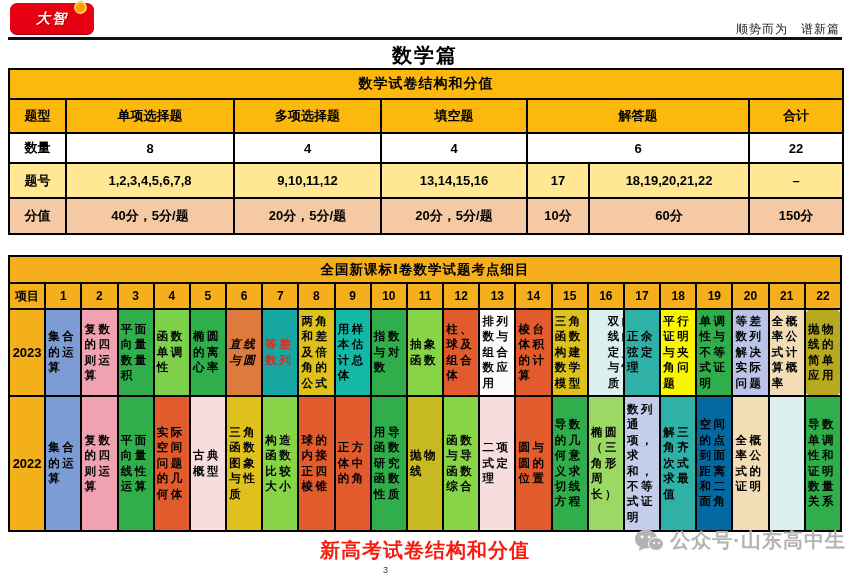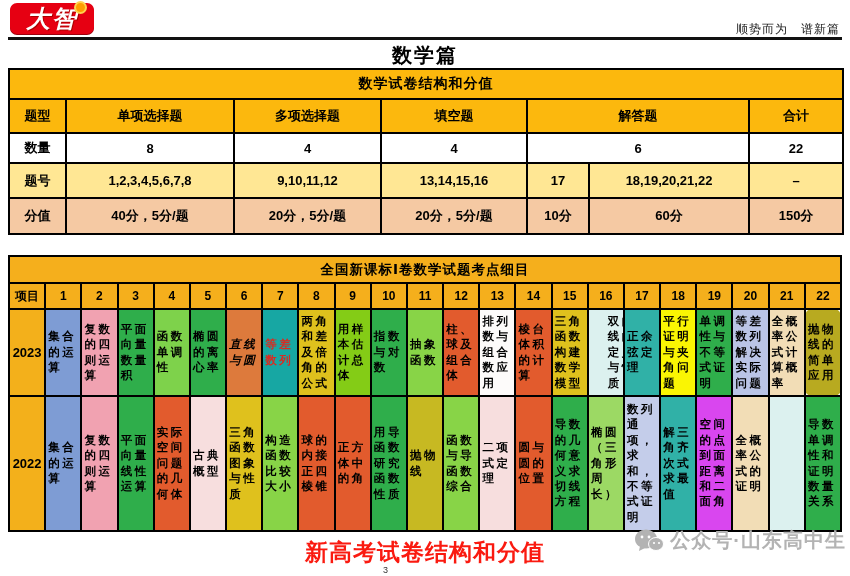--- a/index.html
+++ b/index.html
@@ -3,21 +3,21 @@
 <meta charset="utf-8">
 <style>
   html,body{margin:0;padding:0;background:#fff;}
   .page{position:relative;width:850px;height:576px;background:#fff;overflow:hidden;
         font-family:"Liberation Sans","DejaVu Sans",sans-serif;color:#000;}
 
   
   .logo{position:absolute;left:10px;top:3px;width:84px;height:31px;background:#e60012;
         border-radius:7px;display:flex;align-items:center;justify-content:center;
         box-shadow:0 1px 0 #9b000c;}
-  .logo-text{color:#fff;font-size:24px;font-weight:bold;font-style:italic;letter-spacing:2px;
+  .logo-text{color:#fff;font-size:14px;font-weight:bold;font-style:italic;letter-spacing:2px;
         text-shadow:1px 1px 0 #a00;}
   .logo-sun{position:absolute;right:7px;top:-2px;width:9px;height:9px;border-radius:50%;
         background:#ff9e00;border:2px solid #ffd34d;}
   .slogan{position:absolute;right:10px;top:21px;font-size:12px;color:#222;letter-spacing:1px;}
   .rule{position:absolute;left:8px;top:37px;width:834px;height:3px;background:#111;}
   .doc-title{position:absolute;left:0;top:42px;width:100%;text-align:center;
         font-size:20px;font-weight:bold;letter-spacing:2px;}
 
   
   table{border-collapse:collapse;table-layout:fixed;}
@@ -36,21 +36,21 @@
   .t2 .nums th{background:#f5af1c;font-size:12px;height:24px;}
   .t2 th.corner{width:40px;}
   .t2 th.year{background:#f3b01b;font-size:13px;}
   .row-2023{height:87px;}
   .row-2022{height:135px;}
   .vtext{display:inline-block;width:2.6em;font-size:11.5px;line-height:1.34;
         letter-spacing:0.22em;word-break:break-all;text-align:left;font-weight:bold;}
 
   
   .caption{position:absolute;left:0;top:537px;width:100%;text-align:center;
-        color:#fa1a10;font-size:23px;font-weight:600;letter-spacing:1px;}
+        color:#fa1a10;font-size:20px;font-weight:600;letter-spacing:1px;}
   .watermark{position:absolute;right:4px;top:527px;display:flex;align-items:center;gap:6px;
         color:#b3b3b3;font-size:20px;font-weight:bold;letter-spacing:1px;}
   .pagenum{position:absolute;left:383px;top:565px;font-size:9px;color:#333;}
 </style>
 </head>
 <body>
 
 <div class="page">
 
   <div class="logo">
@@ -145,21 +145,21 @@
     <tr class="row-2023">
       <th class="year">2023</th>
     <td style="background: rgb(126, 156, 212);"><span class="vtext" style="color: rgb(0, 0, 0);">集合的运算</span></td>
           <td style="background: rgb(241, 162, 177);"><span class="vtext" style="color: rgb(0, 0, 0);">复数的四则运算</span></td>
           <td style="background: rgb(47, 174, 75);"><span class="vtext" style="color: rgb(0, 0, 0);">平面向量数量积</span></td>
           <td style="background: rgb(126, 210, 75);"><span class="vtext" style="color: rgb(0, 0, 0);">函数单调性</span></td>
           <td style="background: rgb(47, 174, 75);"><span class="vtext" style="color: rgb(0, 0, 0);">椭圆的离心率</span></td>
           <td style="background: rgb(221, 122, 60); font-style: italic;"><span class="vtext" style="color: rgb(0, 0, 0);">直线与圆</span></td>
           <td style="background: rgb(23, 167, 163);"><span class="vtext" style="color: rgb(217, 43, 33);">等差数列</span></td>
           <td style="background: rgb(223, 193, 29);"><span class="vtext" style="color: rgb(0, 0, 0);">两角和差及倍角的公式</span></td>
-          <td style="background: #84cc16;"><span class="vtext" style="color: rgb(0, 0, 0);">用样本估计总体</span></td>
+          <td style="background: #14b8a6;"><span class="vtext" style="color: rgb(0, 0, 0);">用样本估计总体</span></td>
           <td style="background: rgb(47, 174, 75);"><span class="vtext" style="color: rgb(0, 0, 0);">指数与对数</span></td>
           <td style="background: rgb(136, 212, 71);"><span class="vtext" style="color: rgb(0, 0, 0);">抽象函数</span></td>
           <td style="background: rgb(226, 91, 45);"><span class="vtext" style="color: rgb(0, 0, 0);">柱、球及组合体</span></td>
           <td style="background: rgb(253, 251, 250);"><span class="vtext" style="color: rgb(0, 0, 0);">排列数与组合数应用</span></td>
           <td style="background: rgb(226, 91, 45);"><span class="vtext" style="color: rgb(0, 0, 0);">棱台体积的计算</span></td>
           <td style="background: rgb(223, 193, 29);"><span class="vtext" style="color: rgb(0, 0, 0);">三角函数构建数学模型</span></td>
           <td style="background: rgb(220, 241, 239);"><span class="vtext" style="color: rgb(0, 0, 0); margin-left: 19px;">双曲线的定义与性质</span></td>
           <td style="background: rgb(48, 177, 167);"><span class="vtext" style="color: rgb(0, 0, 0);">正余弦定理</span></td>
           <td style="background: rgb(250, 245, 3);"><span class="vtext" style="color: rgb(0, 0, 0);">平行证明与夹角问题</span></td>
           <td style="background: rgb(47, 174, 75);"><span class="vtext" style="color: rgb(0, 0, 0);">单调性与不等式证明</span></td>
@@ -180,21 +180,21 @@
           <td style="background: rgb(226, 91, 45);"><span class="vtext" style="color: rgb(0, 0, 0);">正方体中的角</span></td>
           <td style="background: rgb(47, 174, 75);"><span class="vtext" style="color: rgb(0, 0, 0);">用导函数研究函数性质</span></td>
           <td style="background: rgb(199, 185, 34);"><span class="vtext" style="color: rgb(0, 0, 0);">抛物线</span></td>
           <td style="background: rgb(136, 212, 71);"><span class="vtext" style="color: rgb(0, 0, 0);">函数与导函数综合</span></td>
           <td style="background: rgb(247, 222, 222);"><span class="vtext" style="color: rgb(0, 0, 0);">二项式定理</span></td>
           <td style="background: rgb(226, 91, 45);"><span class="vtext" style="color: rgb(0, 0, 0);">圆与圆的位置</span></td>
           <td style="background: rgb(47, 174, 75);"><span class="vtext" style="color: rgb(0, 0, 0);">导数的几何意义求切线方程</span></td>
           <td style="background: rgb(156, 217, 100);"><span class="vtext" style="color: rgb(0, 0, 0);">椭圆（三角形周长）</span></td>
           <td style="background: rgb(196, 205, 234);"><span class="vtext" style="color: rgb(0, 0, 0);">数列通项，求和，不等式证明</span></td>
           <td style="background: rgb(48, 177, 167);"><span class="vtext" style="color: rgb(0, 0, 0);">解三角齐次式求最值</span></td>
-          <td style="background: #d946ef;"><span class="vtext" style="color: rgb(0, 0, 0);">空间的点到面距离和二面角</span></td>
+          <td style="background: #0369a1;"><span class="vtext" style="color: rgb(0, 0, 0);">空间的点到面距离和二面角</span></td>
           <td style="background: rgb(242, 221, 182);"><span class="vtext" style="color: rgb(0, 0, 0);">全概率公式的证明</span></td>
           <td style="background: rgb(220, 241, 239); padding-left: 48px;"><span class="vtext" style="color: rgb(0, 0, 0);">双曲线标准方程弦长等综合</span></td>
           <td style="background: rgb(47, 174, 75);"><span class="vtext" style="color: rgb(0, 0, 0);">导数单调性和证明数量关系</span></td>
         </tr>
   </tbody>
     </table>
 
   <div class="caption">新高考试卷结构和分值</div>
   <div class="watermark">
     <svg width="30" height="26" viewBox="0 0 30 26">

